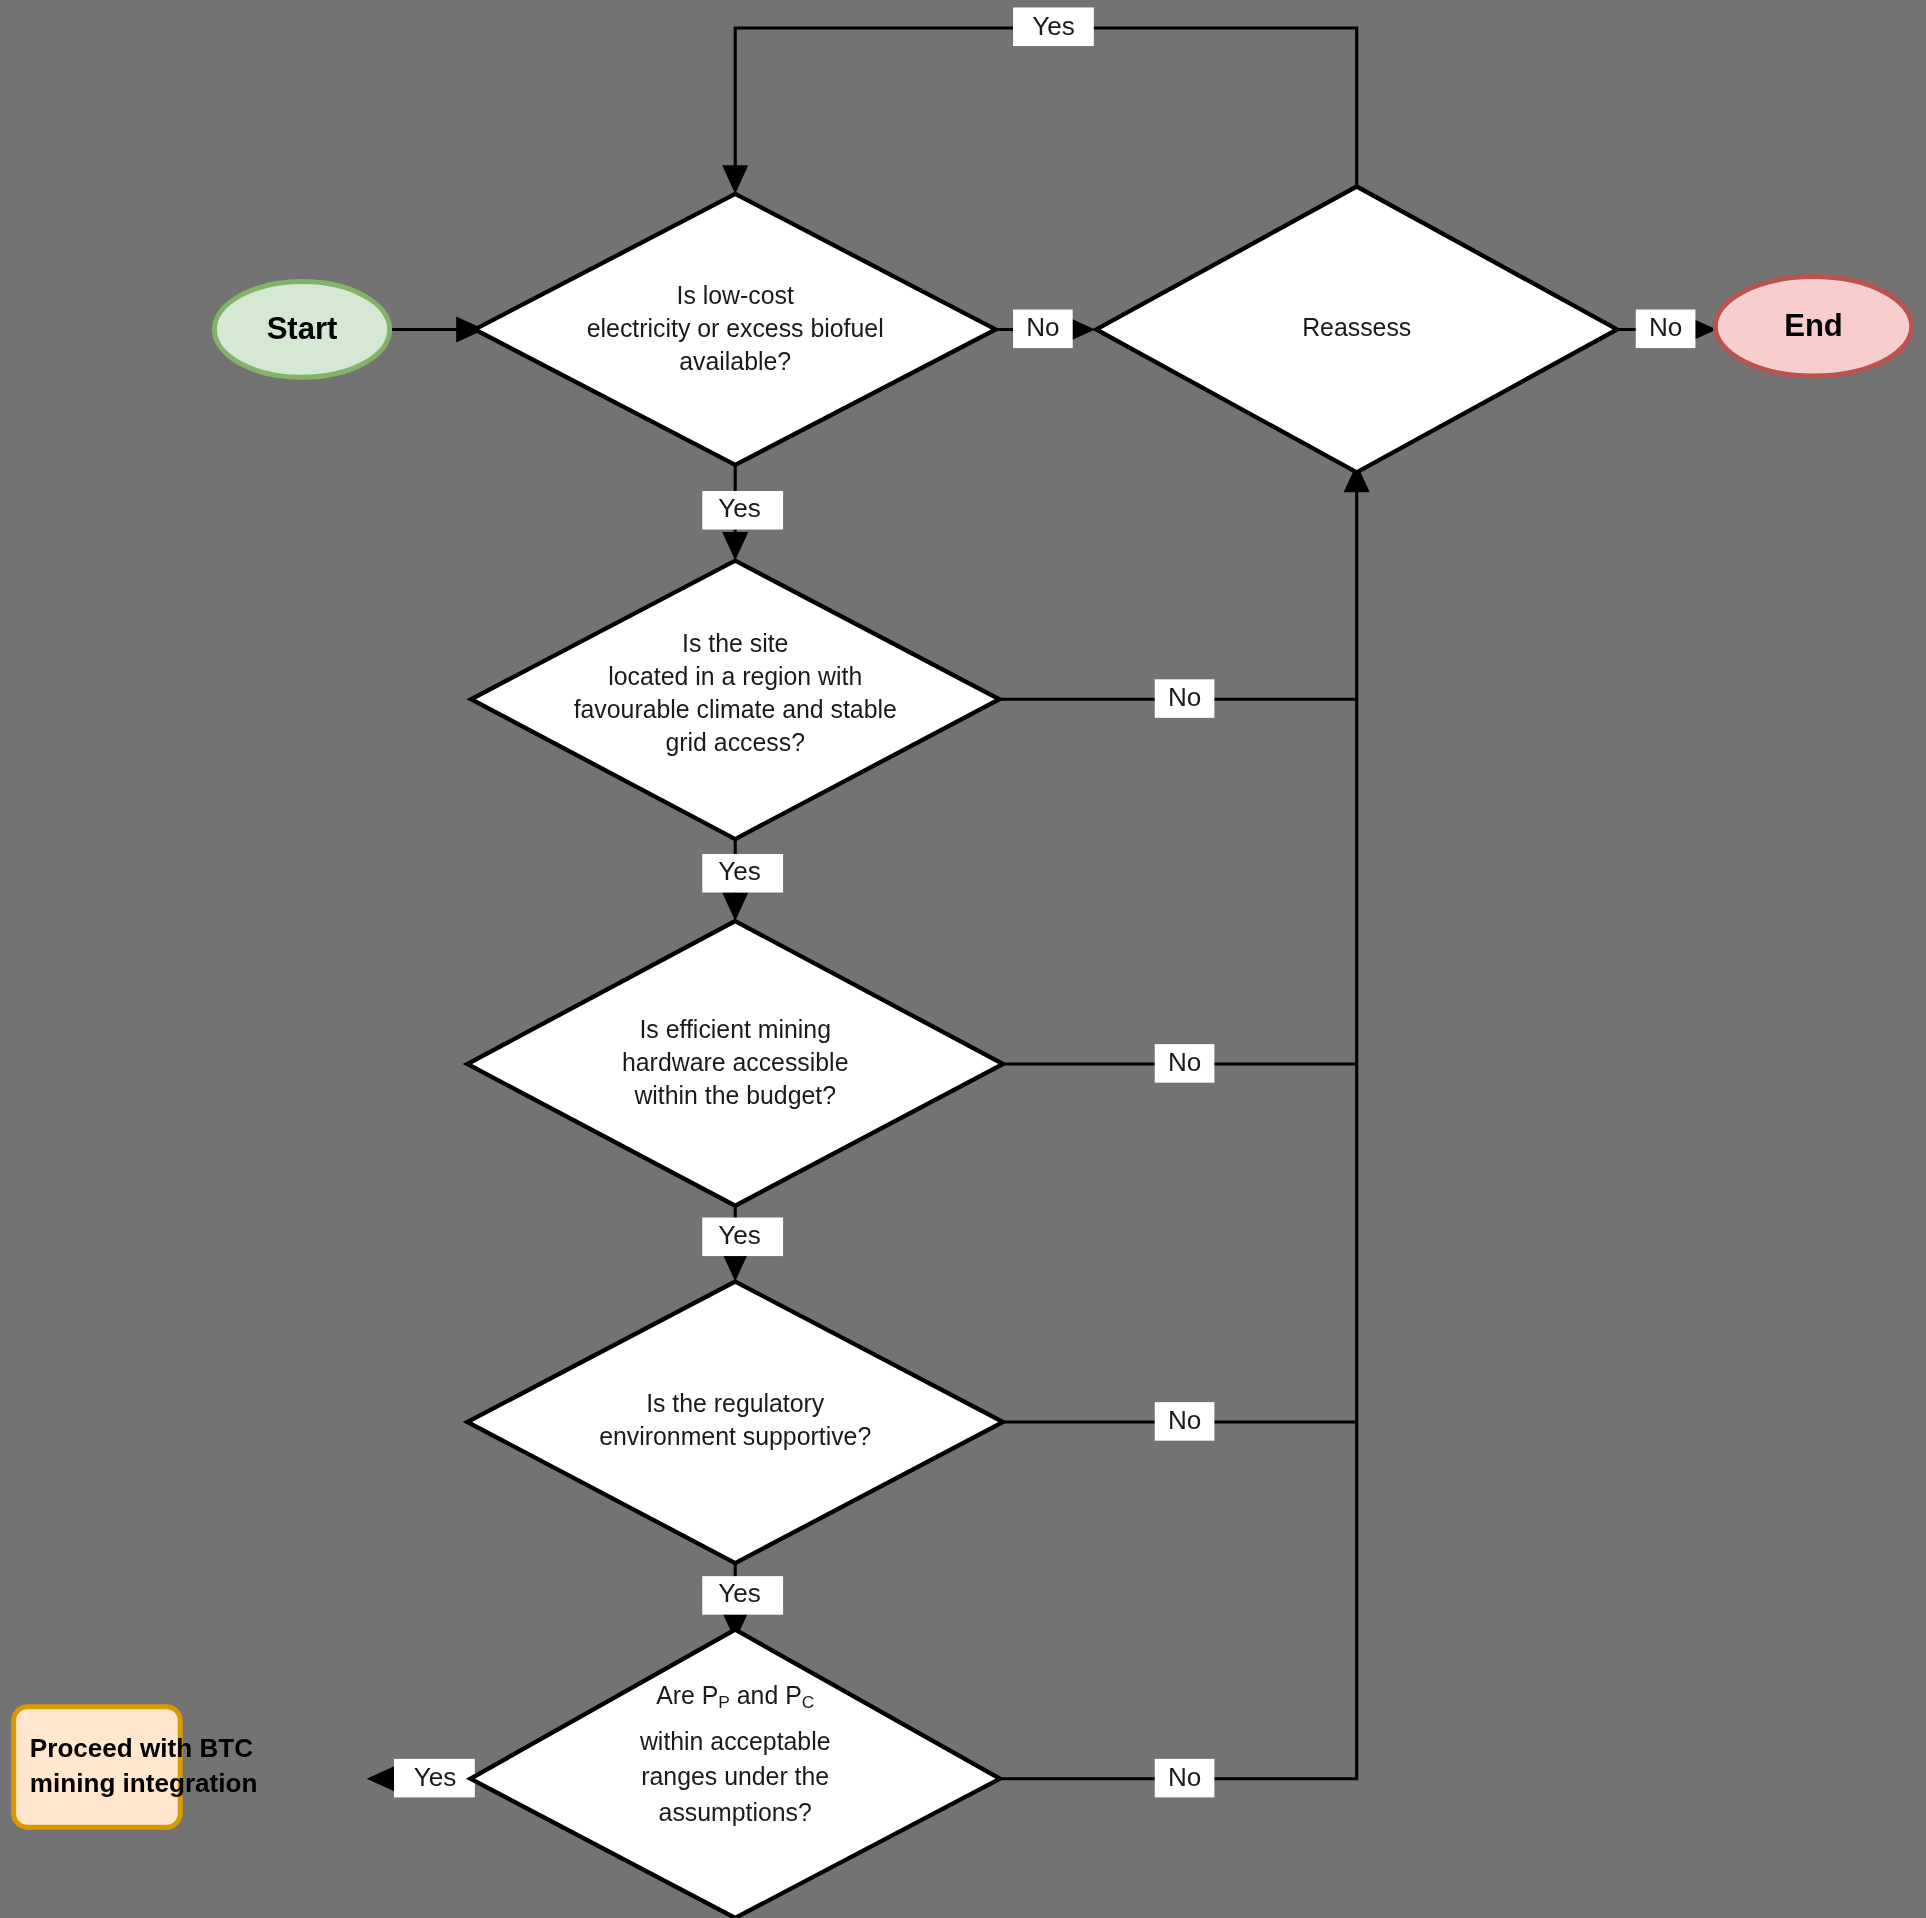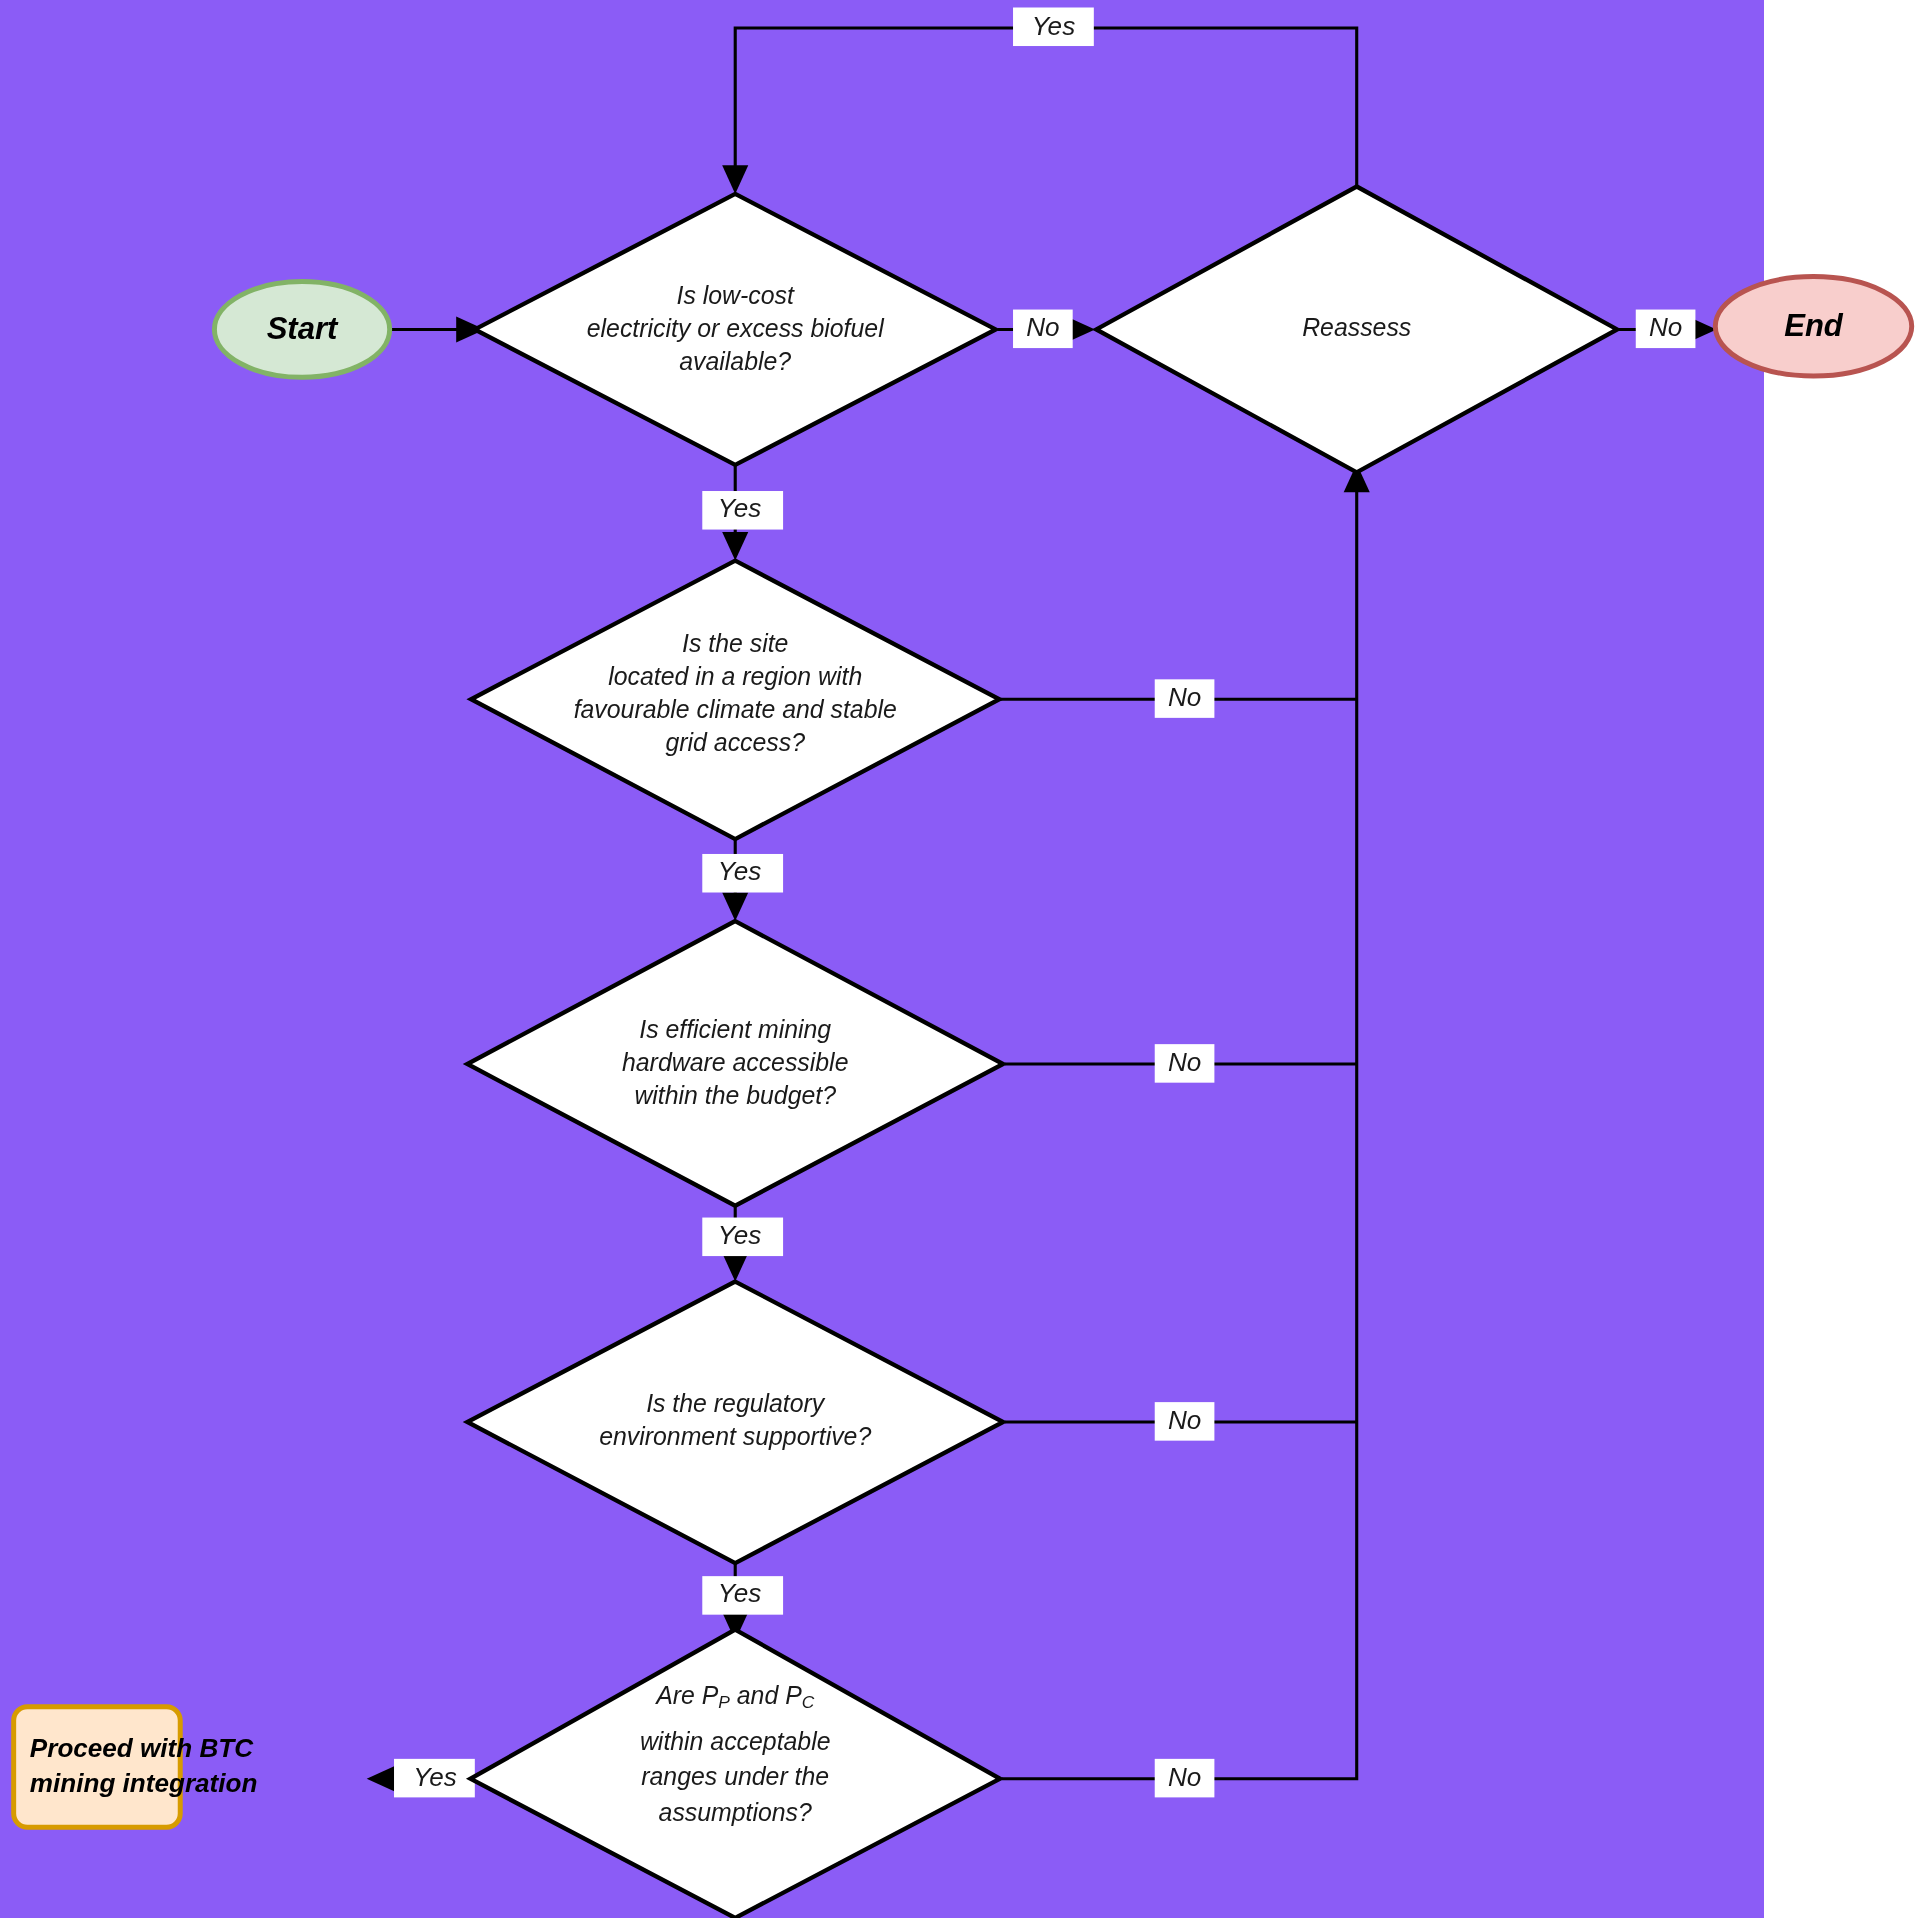--- a/index.html
+++ b/index.html
@@ -8,24 +8,23 @@
     background: #ffffff;
   }
   body {
     width: 1926px;
     height: 1918px;
     overflow: hidden;
     font-family: "Liberation Sans", sans-serif;
   }
   #flowchart-root {
     position: relative;
-    width: 1764px;
+    width: 1926px;
     height: 1918px;
-    background: #8b5cf6;
-    font-style: italic;
+    background: #737373;
   }
   svg.flow-svg {
     display: block;
     width: 1926px;
     height: 1918px;
   }
   .node-shape {
     stroke-linejoin: round;
   }
   .diamond-shape {

